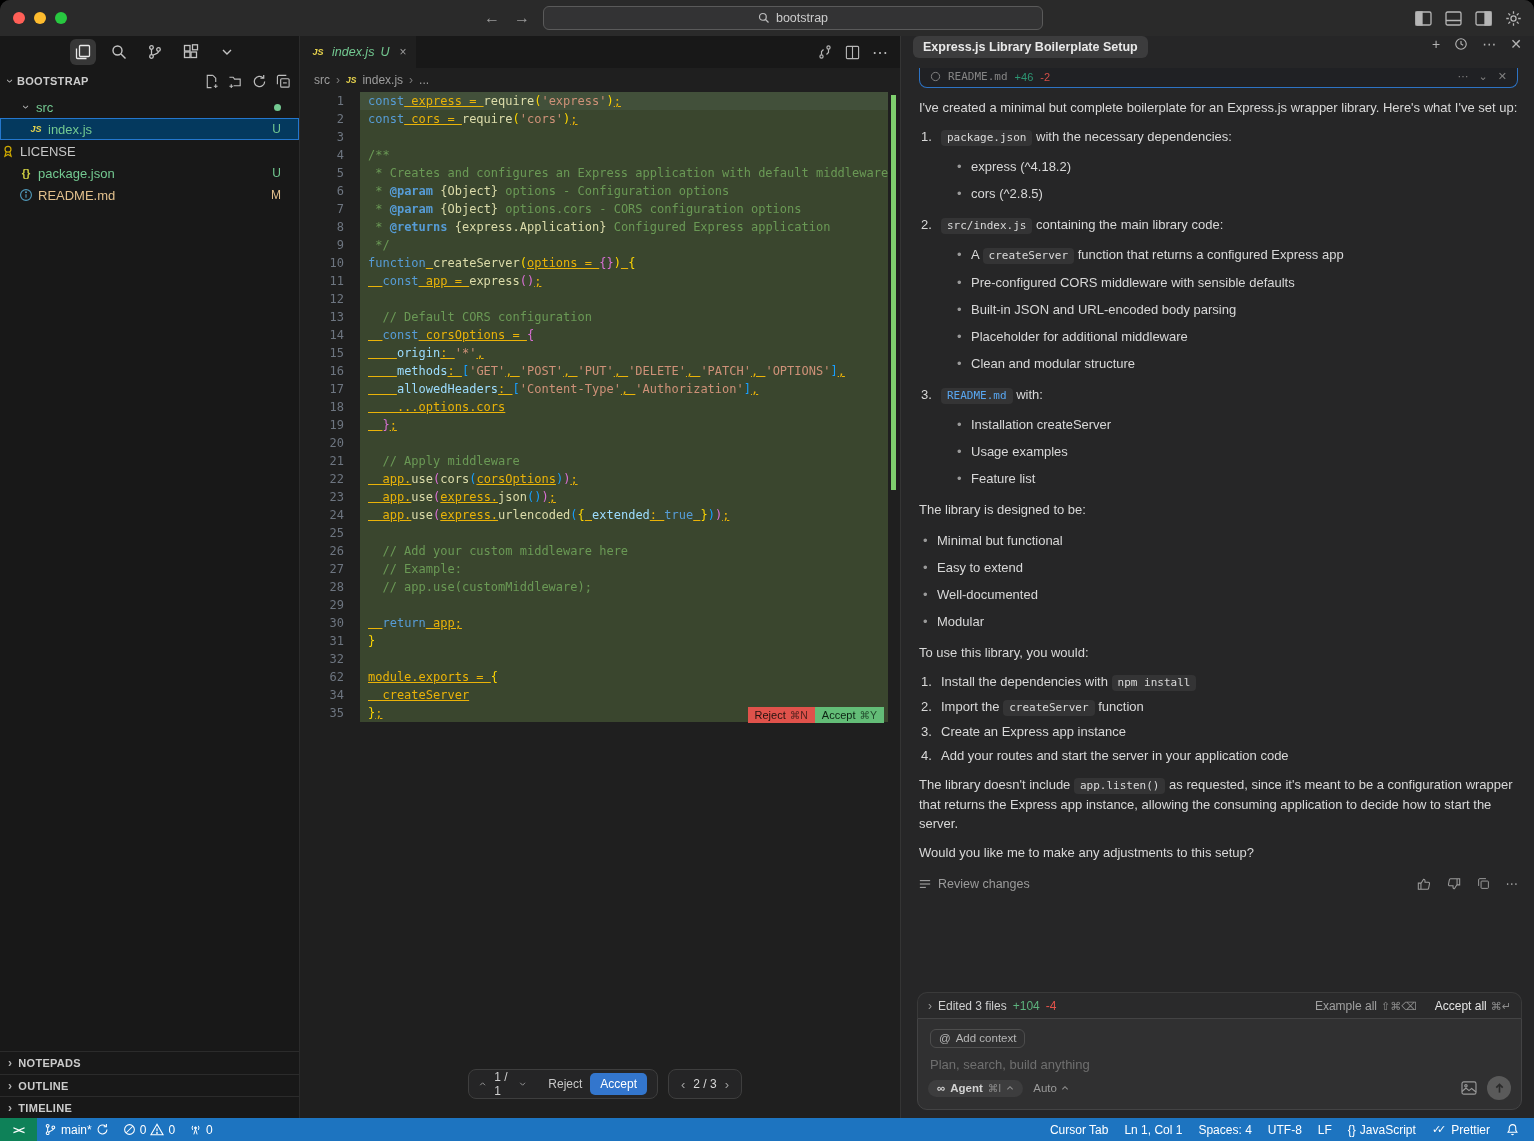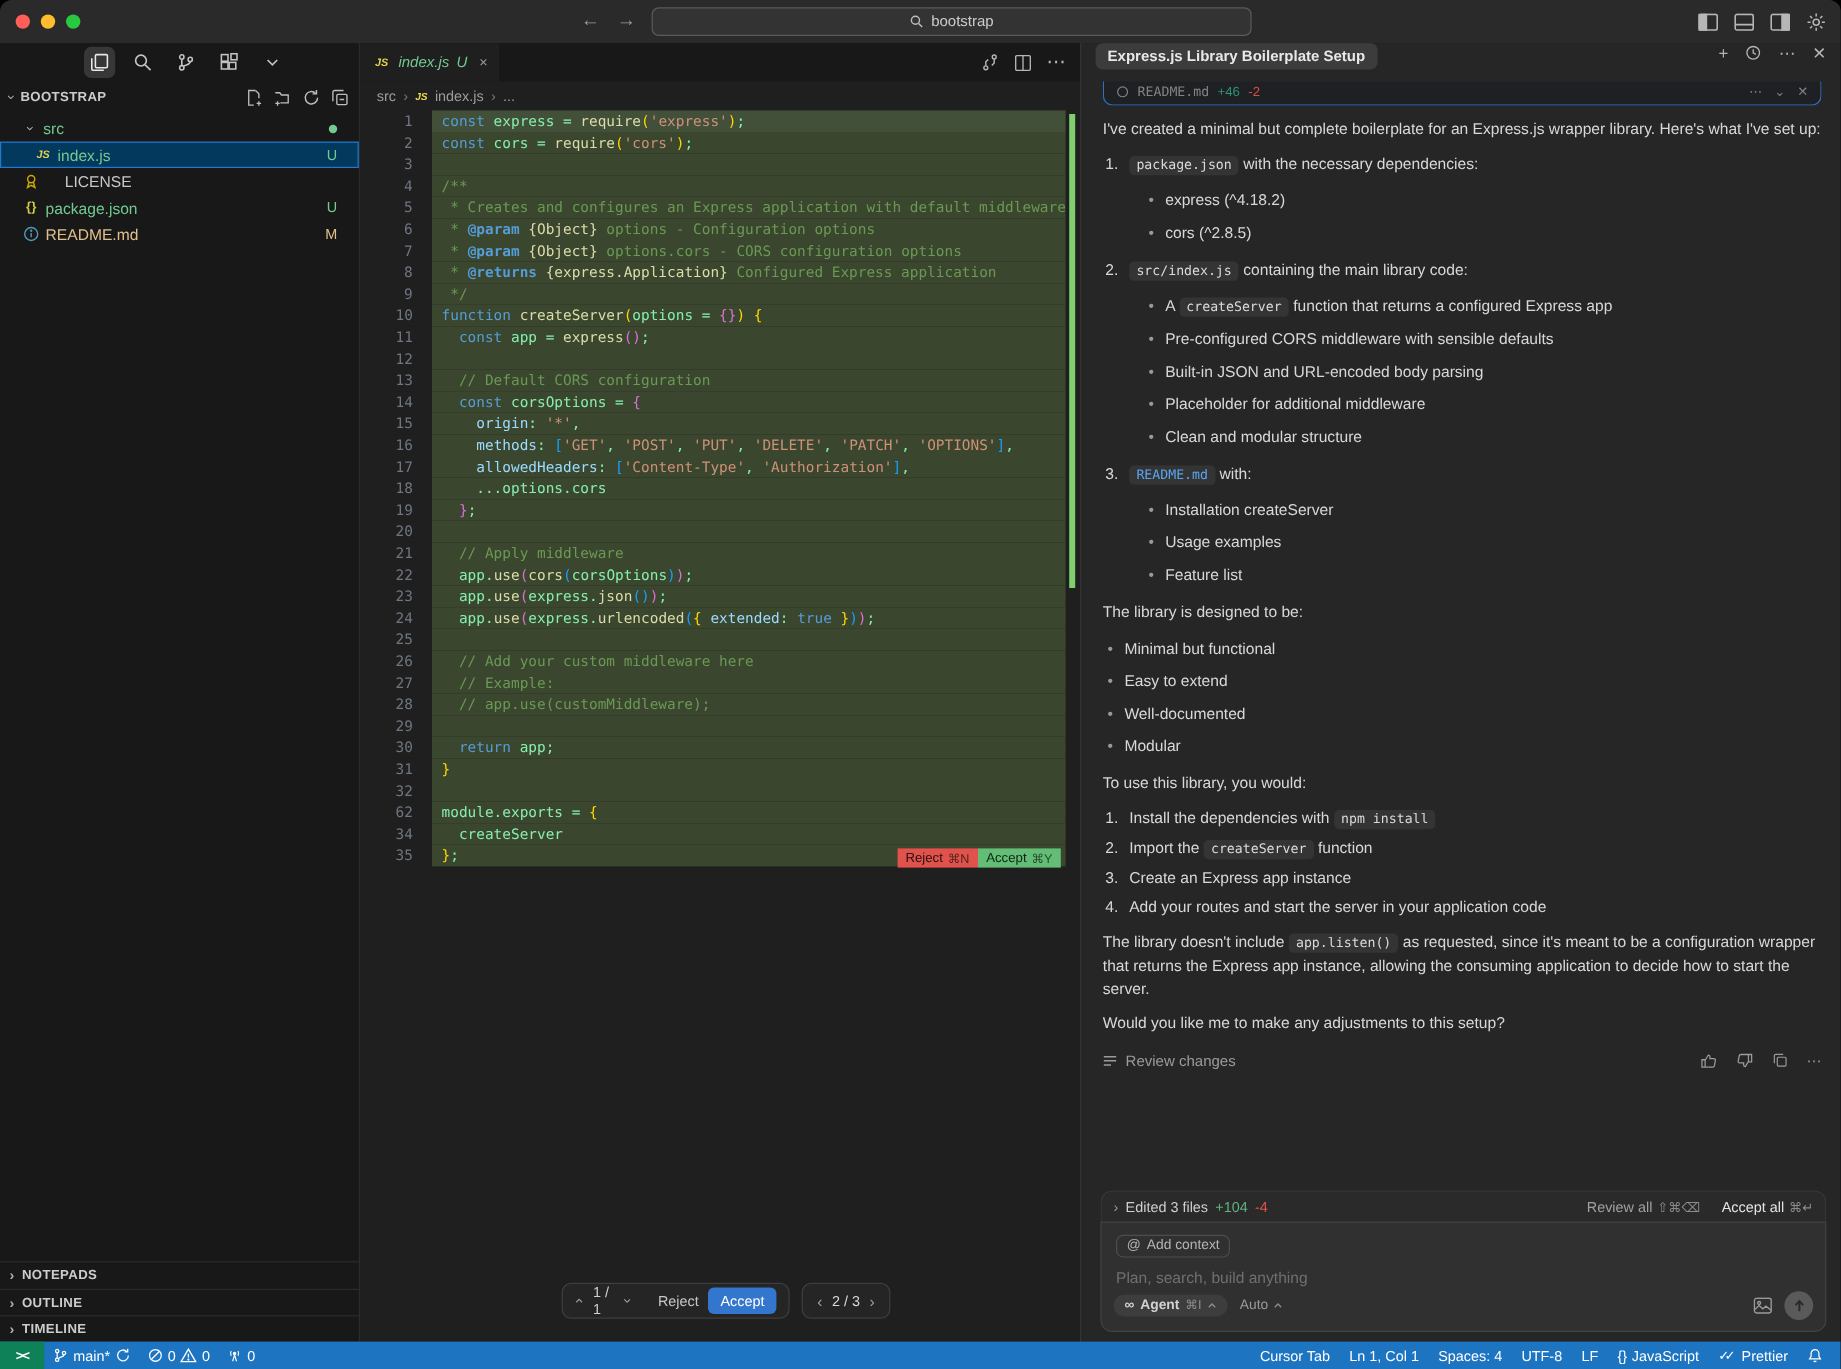--- a/index.html
+++ b/index.html
@@ -59,21 +59,21 @@
   .tab-actions{ margin-left:auto; display:flex; align-items:center; gap:12px; padding-right:12px; color:#b6b6b6; }
   .breadcrumbs{ height:24px; display:flex; align-items:center; gap:6px; padding-left:14px;
                 color:#9d9d9d; font-size:12px; background:#1f1f1f; }
   .breadcrumbs .sep{ color:#7a7a7a; }
   .bc-js{ color:#e8d44d; font-size:8.5px; font-weight:bold; font-style:italic; }
   .code{ font-family:"DejaVu Sans Mono", monospace; font-size:12px; }
   .cl{ display:flex; height:18px; line-height:18px; white-space:pre; }
   .ln{ width:60px; padding-right:16px; text-align:right; color:#6e7681; background:#1f1f1f; flex:none; }
   .lc{ width:528px; background:#3a462e; padding-left:8px; flex:none; overflow:hidden; }
   .cl.first .lc{ background:#42503a; }
-  .tk-k{ color:#569cd6; } .tk-v{ color:#86efac; } .tk-f{ color:#dcdcaa; } .tk-s{ color:#ce9178; }
+  .tk-k{ color:#569cd6; } .tk-v{ color:#eab308;text-decoration:underline; } .tk-f{ color:#dcdcaa; } .tk-s{ color:#ce9178; }
   .tk-c{ color:#6a9955; } .tk-d{ color:#569cd6; font-weight:bold; } .tk-y{ color:#dcdcaa; }
   .tk-p1{ color:#ffd700; } .tk-p2{ color:#da70d6; } .tk-p3{ color:#179fff; }
   .tk-b{ color:#569cd6; } .tk-pr{ color:#9cdcfe; }
   .ruler{ position:absolute; top:59px; right:4px; width:5px; height:395px; background:#7fcf6e; }
   .diff-actions{ position:absolute; top:671px; right:16px; display:flex; font-size:11px;
                  font-family:"Liberation Sans",sans-serif; }
   .dbtn{ height:16px; display:flex; align-items:center; gap:4px; padding:0 7px; color:#23120f; }
   .dbtn .k{ opacity:.75; font-size:10.5px; }
   .dbtn.rej{ background:#e0524b; }
   .dbtn.acc{ background:#63bd77; color:#0d2413; }
@@ -258,21 +258,21 @@
           <div class="frow" style="padding-left: 20px;">
             <span class="chev">›</span>
             <span class="name green">src</span>
             <span class="dotbadge"></span>
           </div>
           <div class="frow selected" style="padding-left: 28px;">
             <span class="ic ic-js">JS</span>
             <span class="name green">index.js</span>
             <span class="badge green">U</span>
           </div>
-          <div class="frow" style="padding-left: 18px; gap: 16px;">
+          <div class="frow" style="">
             <svg width="14" height="14" viewBox="0 0 16 16" fill="none" stroke="#cca700" stroke-width="1.4" style="width: 16px;">
               <circle cx="8" cy="6" r="3.4"></circle>
               <path d="M6 8.8L4.5 14l3.5-2 3.5 2L10 8.8"></path>
             </svg>
             <span class="name plain">LICENSE</span>
           </div>
           <div class="frow" style="padding-left: 18px;">
             <span class="ic ic-json">{}</span>
             <span class="name green">package.json</span>
             <span class="badge green">U</span>
@@ -486,21 +486,21 @@
       </div>
 
       <div class="composer">
         <div class="comp-head">
           <span class="chev">›</span>
           <span>Edited 3 files</span>
           <span class="ch-add">+104</span>
           <span class="ch-del">-4</span>
           <span class="spacer"></span>
           <span class="rj-all">
-            <span>Review all</span><span class="keycap">⇧⌘⌫</span>
+            <span>Example all</span><span class="keycap">⇧⌘⌫</span>
           </span>
           <span class="ac-all" style="margin-left:12px;">
             <span>Accept all</span><span class="keycap">⌘↵</span>
           </span>
         </div>
         <div class="input-card">
           <span class="ctx-chip">
             <span>@</span>
             <span>Add context</span>
           </span>

